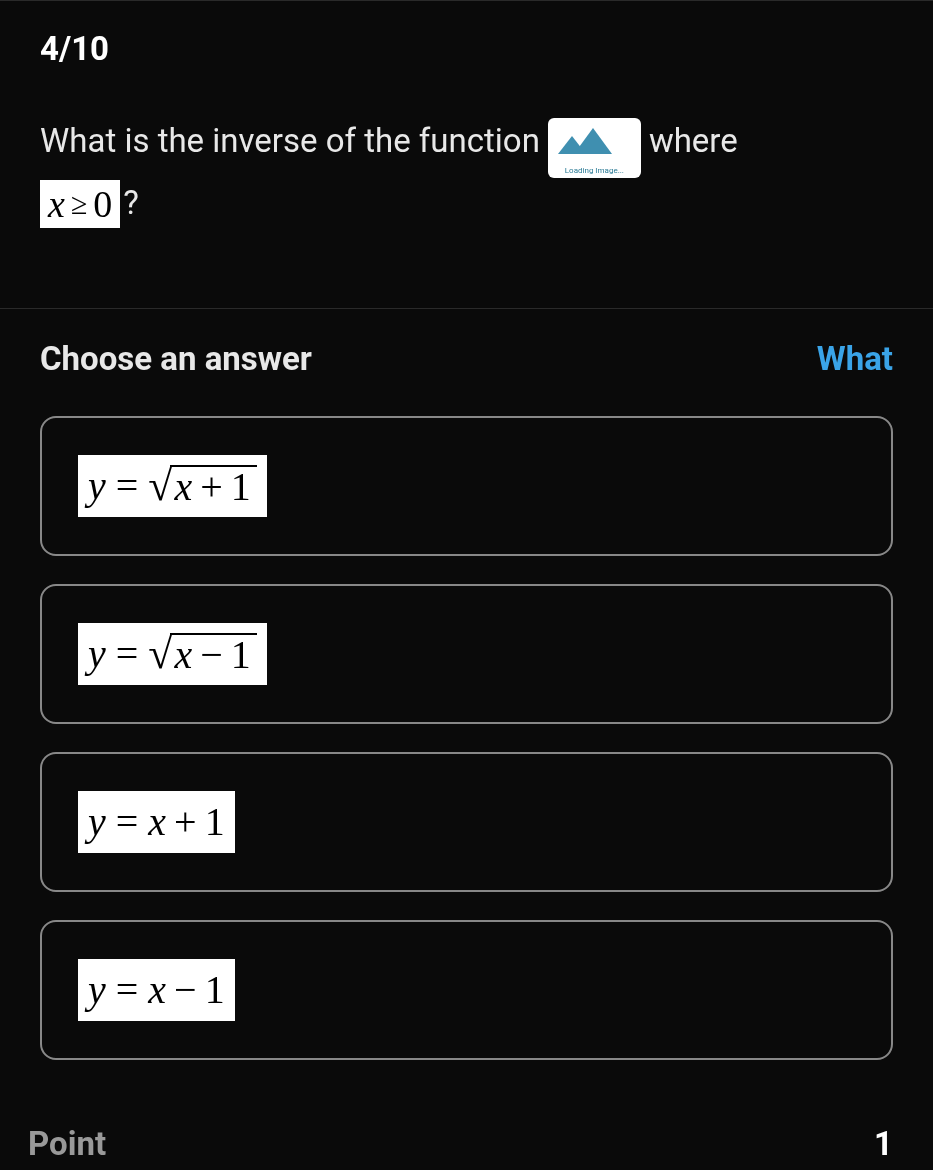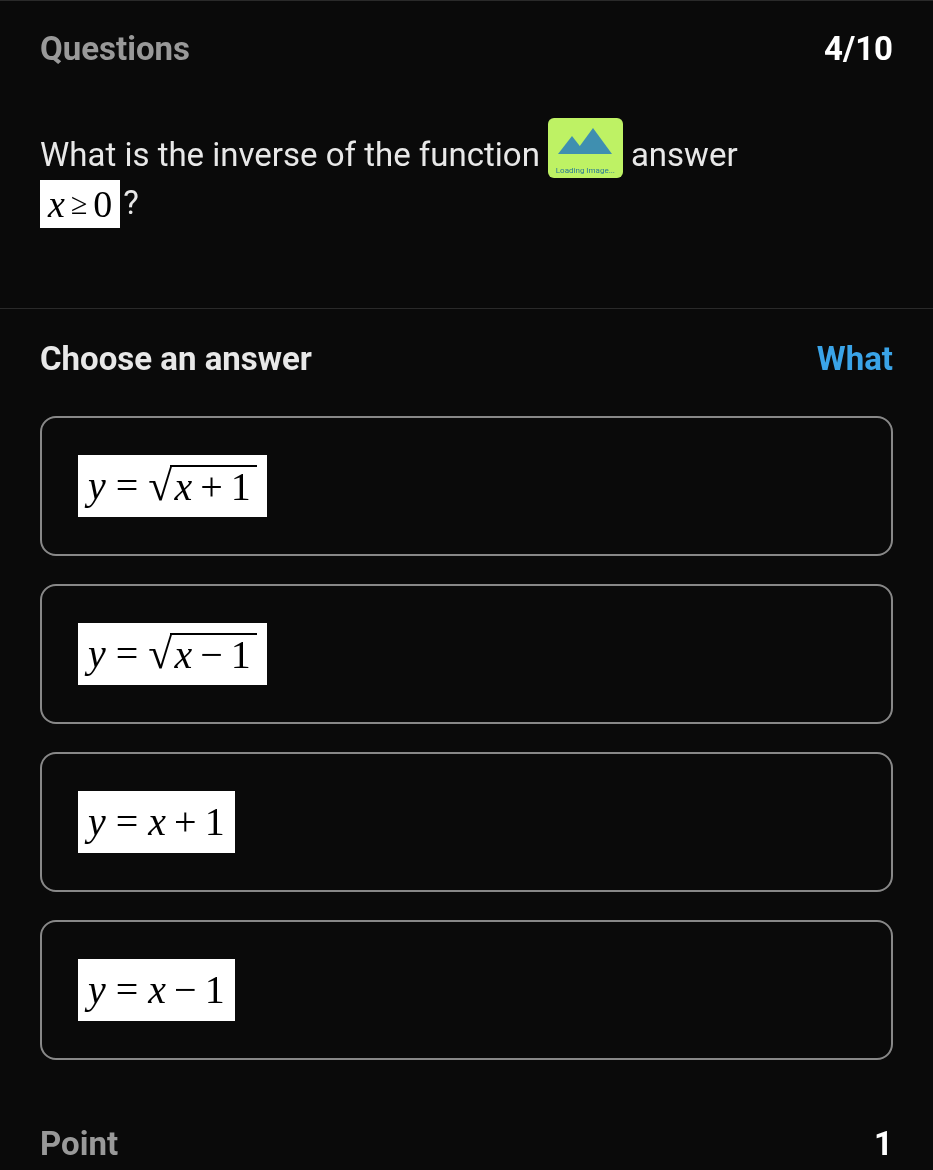--- a/index.html
+++ b/index.html
@@ -39,33 +39,33 @@
       color: #ffffff;
     }
     .question-text {
       padding: 50px 40px 80px 40px;
       font-size: 33px;
       color: #e8e8e8;
       line-height: 1.4;
     }
     .question-line1 {
       display: flex;
-      align-items: flex-end;
+      align-items: flex-start;
       flex-wrap: wrap;
     }
     .question-line2 {
       display: flex;
       align-items: center;
       margin-top: 2px;
     }
     .loading-img-badge {
       display: inline-block;
-      width: 75px;
+      width: 93px;
       height: 60px;
-      background: #bef264;
+      background: #ffffff;
       border-radius: 6px;
       margin: 0 8px;
       position: relative;
       vertical-align: middle;
     }
     .loading-img-badge::before {
       content: '';
       position: absolute;
       left: 10px;
       top: 18px;
@@ -186,21 +186,21 @@
       border-top: 2px solid #000;
       padding: 0 6px 0 4px;
       font-style: italic;
       display: inline-flex;
       align-items: center;
     }
     .sqrt-body .op {
       font-style: normal;
     }
     .point-section {
-      padding: 36px 40px 0 40px;
+      padding: 36px 40px 0 28px;
       display: flex;
       justify-content: space-between;
       align-items: center;
     }
     .point-label {
       font-size: 33px;
       font-weight: 700;
       color: #999999;
     }
     .point-value {
@@ -209,31 +209,30 @@
       color: #ffffff;
     }
   </style>
 </head>
 <body>
 
 <div class="container">
   <div class="top-border"></div>
 
   <div class="header-section">
-    <div class="questions-label">Questions</div>
     <div class="progress">4/10</div>
   </div>
 
   <div class="question-text">
     <div class="question-line1">
       <span>What is the inverse of the function </span>
       <span class="loading-img-badge">
         <span class="loading-img-label">Loading Image...</span>
       </span>
-      <span> answer</span>
+      <span> where</span>
     </div>
     <div class="question-line2">
       <span class="math-badge">
         <span>x</span>
           <span class="ge">≥</span>
           <span style="font-style:normal">0</span>
       </span>
       <span class="qmark">?</span>
     </div>
   </div>

